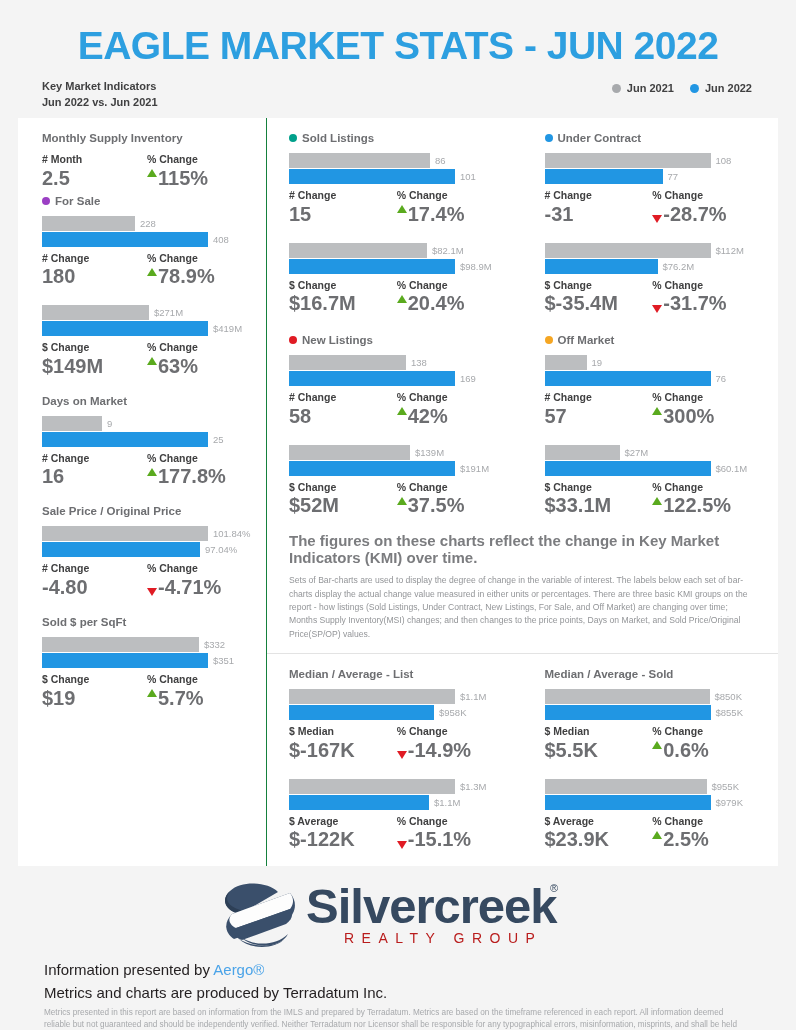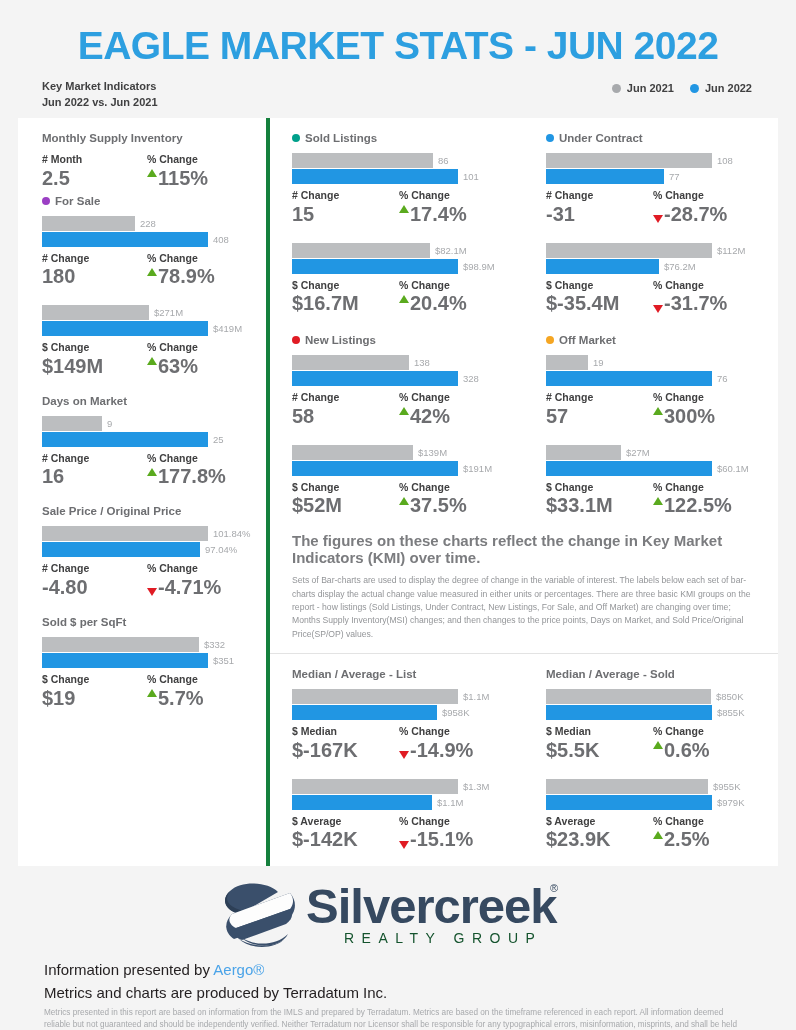--- a/index.html
+++ b/index.html
@@ -32,21 +32,21 @@
   .legend-item{display:flex;align-items:center;gap:6px;font-size:11px;font-weight:bold;color:#404041;}
   .dot{width:9px;height:9px;border-radius:50%;display:inline-block;}
 
   
   .card{
     position:absolute;left:18px;top:118px;width:760px;height:748px;
     background:#ffffff;
     display:flex;
   }
   .col-left{width:248px;padding:14px 14px 0 24px;box-sizing:border-box;}
-  .col-right{flex:1;border-left:4px solid #15803d;display:flex;flex-direction:column;}
+  .col-right{flex:1;border-left:1px solid #15803d;display:flex;flex-direction:column;}
   .rows-top{display:flex;}
   .rows-bottom{display:flex;border-top:1px solid #e3e3e3;}
   .pane{flex:1;padding:14px 18px 0 22px;box-sizing:border-box;}
 
   
   .sec-title{
     font-size:11.5px;font-weight:bold;color:#6d6e71;
     margin:0 0 9px 0;display:flex;align-items:center;gap:5px;
   }
   .sec-title.plain{color:#6d6e71;}
@@ -103,21 +103,21 @@
   .logo-wrap{display:flex;justify-content:center;align-items:center;padding-top:6px;}
   .logo{position:relative;width:400px;height:78px;}
   .logo-text{
     position:absolute;left:108px;top:2px;
     font-size:49px;font-weight:bold;color:#364960;
     letter-spacing:-1px;font-family:"Liberation Sans",sans-serif;
   }
   .logo-reg{position:absolute;left:352px;top:6px;font-size:11px;color:#364960;}
   .logo-sub{
     position:absolute;left:146px;top:54px;
-    font-size:14px;color:#14532d;letter-spacing:7.5px;font-weight:normal;
+    font-size:14px;color:#b91c1c;letter-spacing:7.5px;font-weight:normal;
   }
   .logo-mark{position:absolute;left:18px;top:4px;width:88px;height:72px;}
 
   .fine{padding:4px 0 0 44px;}
   .fine-1{font-size:15px;color:#231f20;line-height:1.55;}
   .fine-1 a{color:#4aa3e8;text-decoration:none;}
   .fine-2{font-size:8.2px;color:#a7a9ac;line-height:1.55;padding-top:2px;max-width:700px;}
 </style>
 </head>
 <body>
@@ -428,21 +428,21 @@
                 <span class="dot" style="background:#e01b24;width:8px;height:8px;"></span>
                 <span>New Listings</span>
               </div>
   <div class="chart">
     <div class="barrow">
       <div class="bar gray" style="width:117px"></div>
       <div class="barval">138</div>
     </div>
     <div class="barrow">
       <div class="bar blue" style="width:166px"></div>
-      <div class="barval">328</div>
+      <div class="barval">169</div>
     </div>
     <div class="changes">
       <div class="chg">
         <div class="chg-label"># Change</div>
         <div class="chg-val">58</div>
       </div>
       <div class="chg">
         <div class="chg-label">% Change</div>
         <div class="chg-val">
                       <span class="tri up"></span>
@@ -574,21 +574,21 @@
       <div class="bar gray" style="width:166px"></div>
       <div class="barval">$1.3M</div>
     </div>
     <div class="barrow">
       <div class="bar blue" style="width:140px"></div>
       <div class="barval">$1.1M</div>
     </div>
     <div class="changes">
       <div class="chg">
         <div class="chg-label">$ Average</div>
-        <div class="chg-val">$-142K</div>
+        <div class="chg-val">$-122K</div>
       </div>
       <div class="chg">
         <div class="chg-label">% Change</div>
         <div class="chg-val">
                       <span class="tri down"></span>
                       <span>-15.1%</span>
                     </div>
       </div>
     </div>
   </div>

